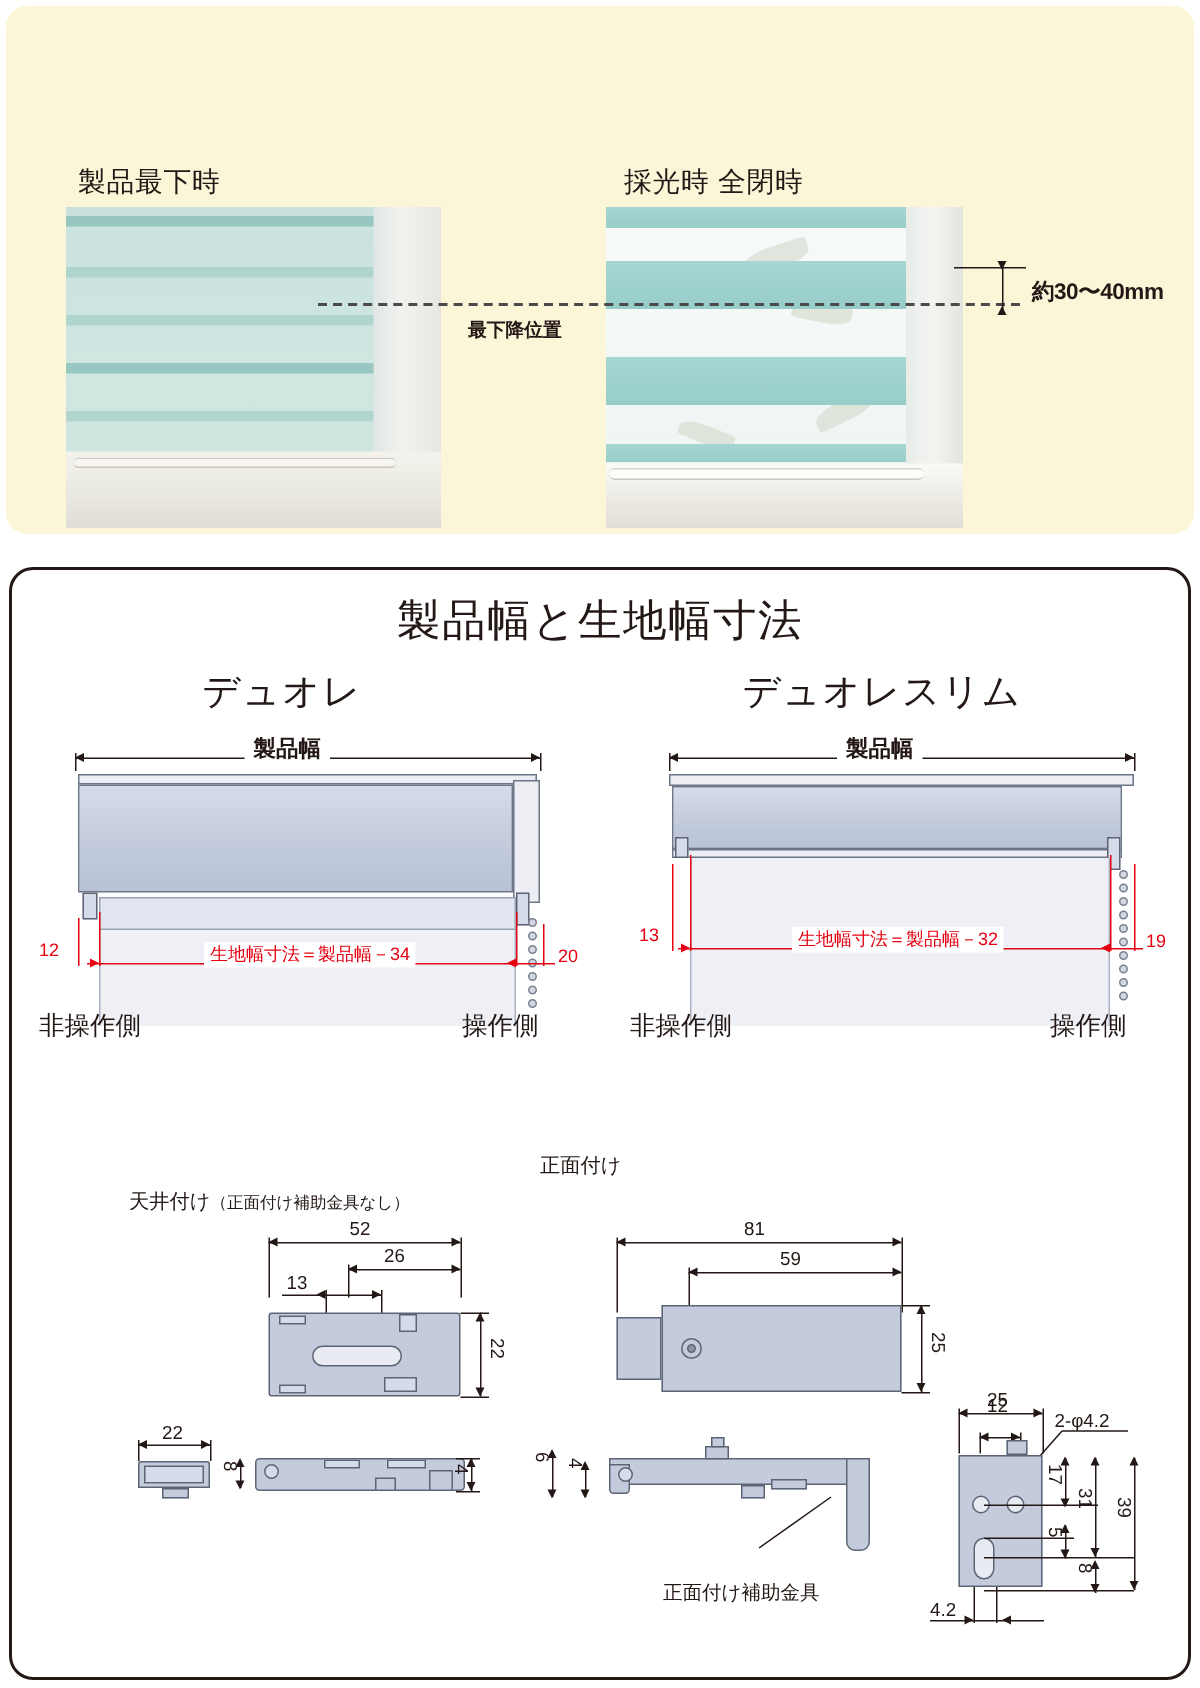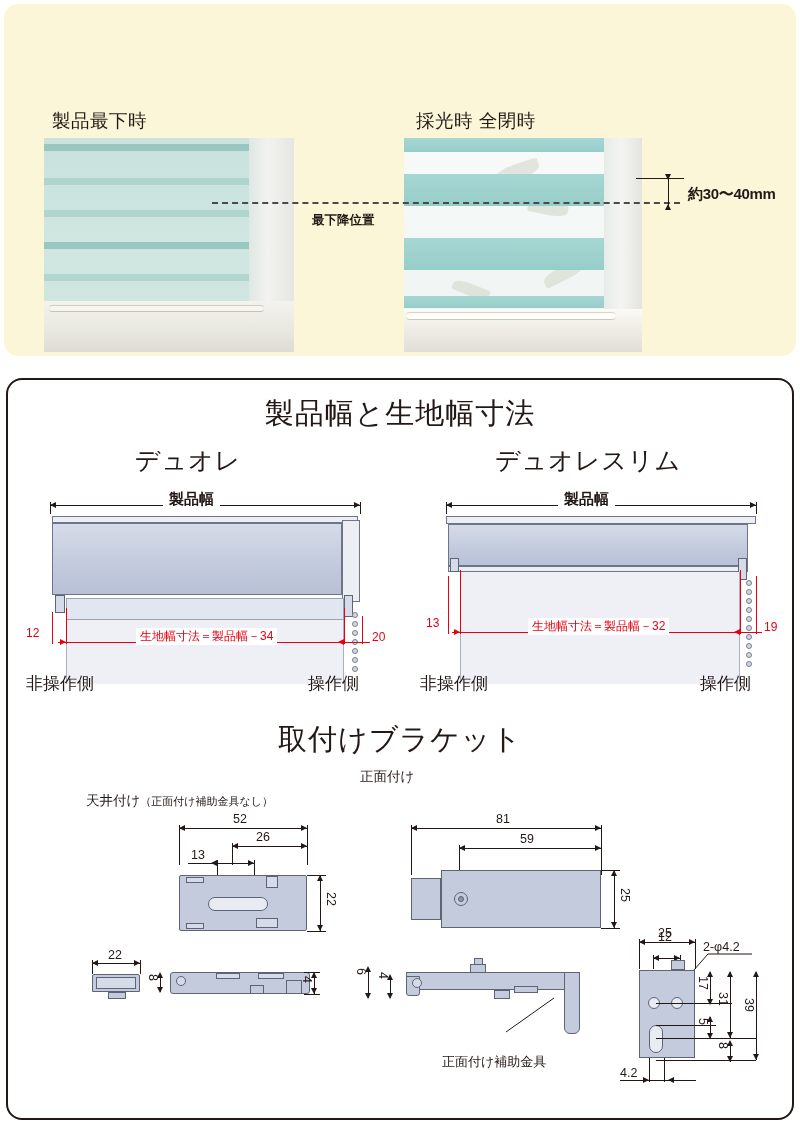--- a/index.html
+++ b/index.html
@@ -307,21 +307,20 @@
     <div class="arw rr" style="left:446px; top:249px;"></div>
     <div class="arw lr" style="left:726px; top:249px;"></div>
     <div class="dim-txt red" style="left:418px; top:236px;">13</div>
     <div class="dim-txt red" style="left:756px; top:240px;">19</div>
     <div class="dim-txt red" style="left:520px; top:238px; background:#fff; padding:0 4px; font-size:12px;">生地幅寸法＝製品幅－32</div>
 
     <div class="side-lbl" style="left:412px; top:292px;">非操作側</div>
     <div class="side-lbl" style="left:692px; top:292px;">操作側</div>
   </div>
 
-  <div class="sec-title" style="top:340px;">取付けブラケット</div>
 
   <div class="small-title" style="left:78px; top:412px;">
     <span>天井付け</span><span class="tiny">（正面付け補助金具なし）</span>
   </div>
   <div class="small-title" style="left:352px; top:388px;">正面付け</div>
 
   <div>
 
     <div class="dim-line h" style="left:171px; top:448px; width:128px;"></div>
     <div class="arw l" style="left:171px; top:445px;"></div>

